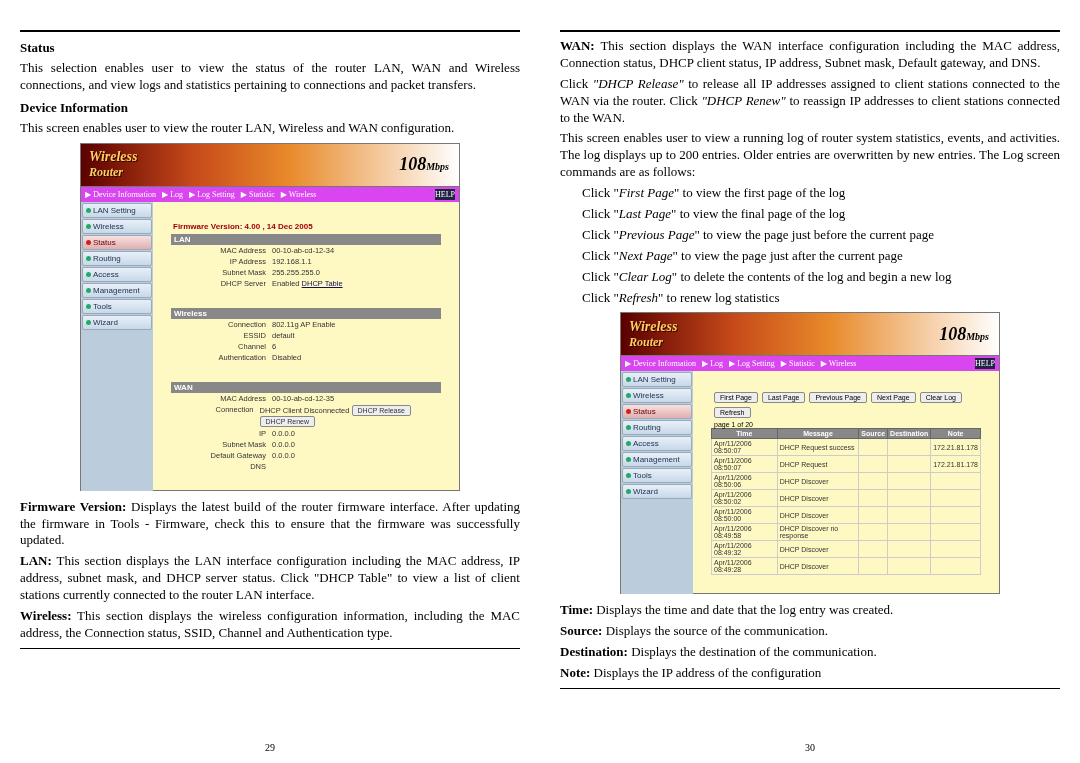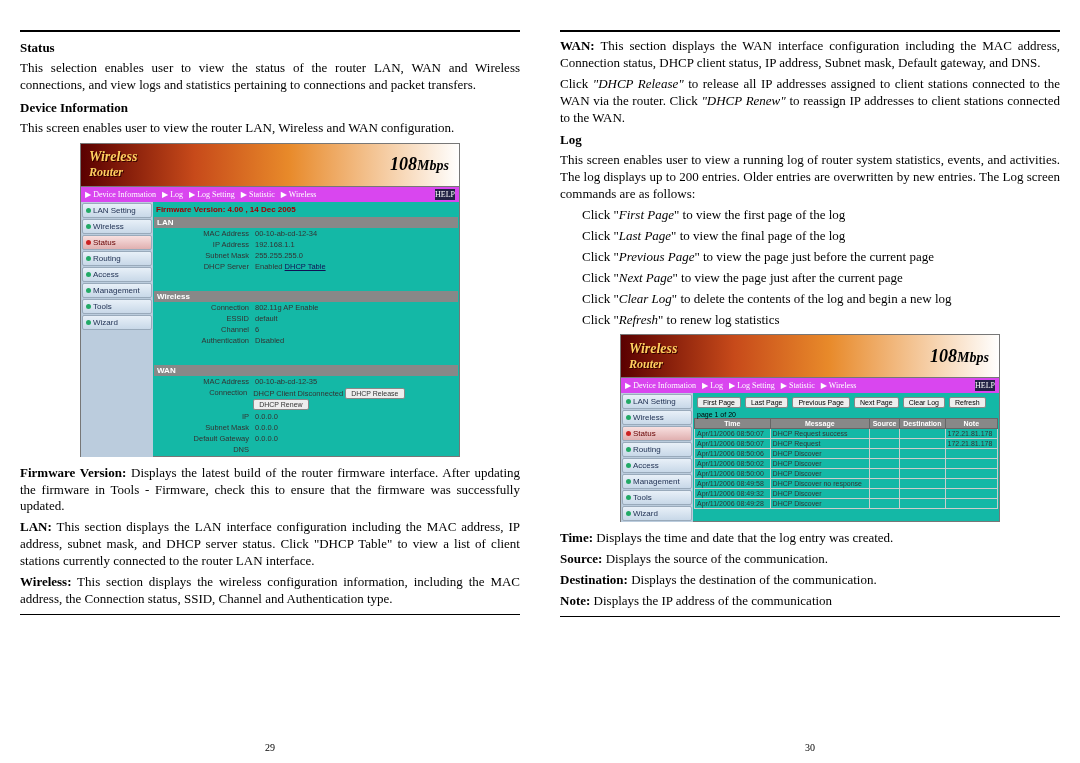--- a/index.html
+++ b/index.html
@@ -6,31 +6,31 @@
   .page { display:flex; width:1080px; height:763px; padding:30px 20px 10px 20px; box-sizing:border-box; gap:40px; }
   .col { flex:1; display:flex; flex-direction:column; }
   .hr { border-top:2px solid #000; margin:0 0 4px 0; }
   .heading { font-weight:bold; font-size:13px; margin:4px 0 2px 0; }
   .body-text { text-align:justify; line-height:1.3; margin:2px 0; }
   .indent { margin-left:22px; }
   .screenshot { margin:4px auto 6px auto; }
   .router-banner { display:flex; align-items:center; height:42px; background:linear-gradient(90deg,#5a0000 0%,#c74a1a 30%,#e88a2a 55%,#fff 100%); border:1px solid #777; position:relative; }
   .banner-text1 { color:#ffd060; font-style:italic; font-weight:bold; font-size:14px; margin-left:8px; text-shadow:1px 1px 0 #300; }
   .banner-mbps { position:absolute; right:10px; font-weight:bold; font-style:italic; font-size:18px; color:#000; }
-  .banner-mbps small{font-size:14px;}
+  .banner-mbps small{font-size:10px;}
   .crumbbar { background:#d946ef; color:#fff; font-size:8px; padding:2px 4px; display:flex; gap:6px; align-items:center; border-left:1px solid #777;border-right:1px solid #777;}
   .crumbbar .help{margin-left:auto;background:#224;padding:1px 0}
   .crumbbar span{white-space:nowrap}
   .router-body { display:flex; font-family:Arial,sans-serif; font-size:8px; }
   .sidebar { width:72px; background:#bcd; border-left:1px solid #777; }
   .sidebar-item { background:linear-gradient(#e8f0f8,#c8d8e8); border:1px solid #9ab; border-radius:2px; margin:1px; padding:2px 3px; font-size:8px; color:#235; display:flex; align-items:center; gap:2px; }
   .sidebar-item.sel{background:linear-gradient(#f8e0e0,#e0b0b0);color:#600}
   .dot{width:5px;height:5px;border-radius:50%;background:#2a6;display:inline-block}
   .dot.r{background:#c22}
-  .panel { flex:1; background:#14b8a6; border-right:1px solid #777; border-bottom:1px solid #777; padding:1px;}
+  .panel { flex:1; background:#fef9c3; border-right:1px solid #777; border-bottom:1px solid #777; padding:18px;}
   .fw { font-size:8px; color:#a00000; font-weight:bold; padding:2px; }
   .sectionbar { background:#888; color:#fff; font-size:8px; font-weight:bold; padding:1px 3px; margin-top:1px;}
   .kv-row { display:flex; font-size:7.5px; padding:1px 0; }
   .kv-row .k { width:95px; text-align:right; padding-right:6px; color:#333;}
   .kv-row .v { color:#333; }
   .kv-row a{color:#115;text-decoration:underline}
   .minibtn{font-size:7px;border:1px solid #888;background:#eee;padding:1px 5px;border-radius:2px;display:inline-block}
   .logbtns{display:flex;gap:4px;padding:3px;flex-wrap:wrap}
   .logtable{width:100%;border-collapse:collapse;font-size:7px}
   .logtable th{background:#888;color:#fff;border:1px solid #666;padding:1px 2px}
@@ -174,21 +174,20 @@
     <div class="body-text"><b>Wireless:</b><span> This section displays the wireless configuration information, including the MAC address, the Connection status, SSID, Channel and Authentication type.</span></div>
 
     <div class="footer-hr"></div>
     <div class="pagenum">29</div>
   </div>
 
   <div class="col">
     <div class="hr"></div>
     <div class="body-text"><b>WAN:</b><span> This section displays the WAN interface configuration including the MAC address, Connection status, DHCP client status, IP address, Subnet mask, Default gateway, and DNS.</span></div>
     <div class="body-text"><span>Click </span><em class="cmd">"DHCP Release"</em><span> to release all IP addresses assigned to client stations connected to the WAN via the router. Click </span><em class="cmd">"DHCP Renew"</em><span> to reassign IP addresses to client stations connected to the WAN.</span></div>
-    <div class="heading">Log</div>
     <div class="body-text">This screen enables user to view a running log of router system statistics, events, and activities. The log displays up to 200 entries. Older entries are overwritten by new entries. The Log screen commands are as follows:</div>
     <div class="body-text indent"><span>Click "</span><em class="cmd">First Page</em><span>" to view the first page of the log</span></div>
     <div class="body-text indent"><span>Click "</span><em class="cmd">Last Page</em><span>" to view the final page of the log</span></div>
     <div class="body-text indent"><span>Click "</span><em class="cmd">Previous Page</em><span>" to view the page just before the current page</span></div>
     <div class="body-text indent"><span>Click "</span><em class="cmd">Next Page</em><span>" to view the page just after the current page</span></div>
     <div class="body-text indent"><span>Click "</span><em class="cmd">Clear Log</em><span>" to delete the contents of the log and begin a new log</span></div>
     <div class="body-text indent"><span>Click "</span><em class="cmd">Refresh</em><span>" to renew log statistics</span></div>
 
     <div class="screenshot" style="width:380px">
       <div class="router-banner">
@@ -318,18 +317,18 @@
                 </tr>
           </tbody>
             </table>
         </div>
       </div>
     </div>
 
     <div class="body-text"><b>Time:</b><span> Displays the time and date that the log entry was created.</span></div>
     <div class="body-text"><b>Source:</b><span> Displays the source of the communication.</span></div>
     <div class="body-text"><b>Destination:</b><span> Displays the destination of the communication.</span></div>
-    <div class="body-text"><b>Note:</b><span> Displays the IP address of the communication</span></div>
+    <div class="body-text"><b>Note:</b><span> Displays the IP address of the configuration</span></div>
 
     <div class="footer-hr"></div>
     <div class="pagenum">30</div>
   </div>
 </div>
 
 </body></html>

